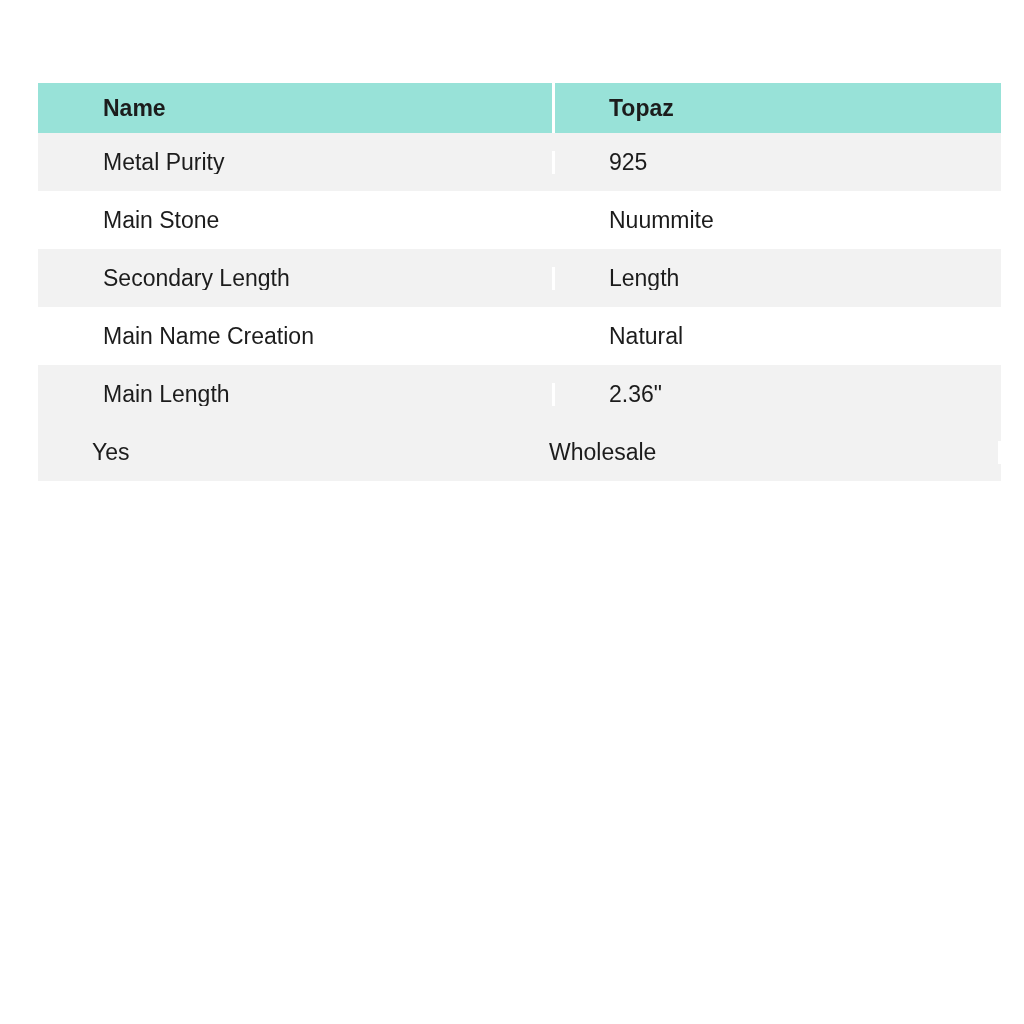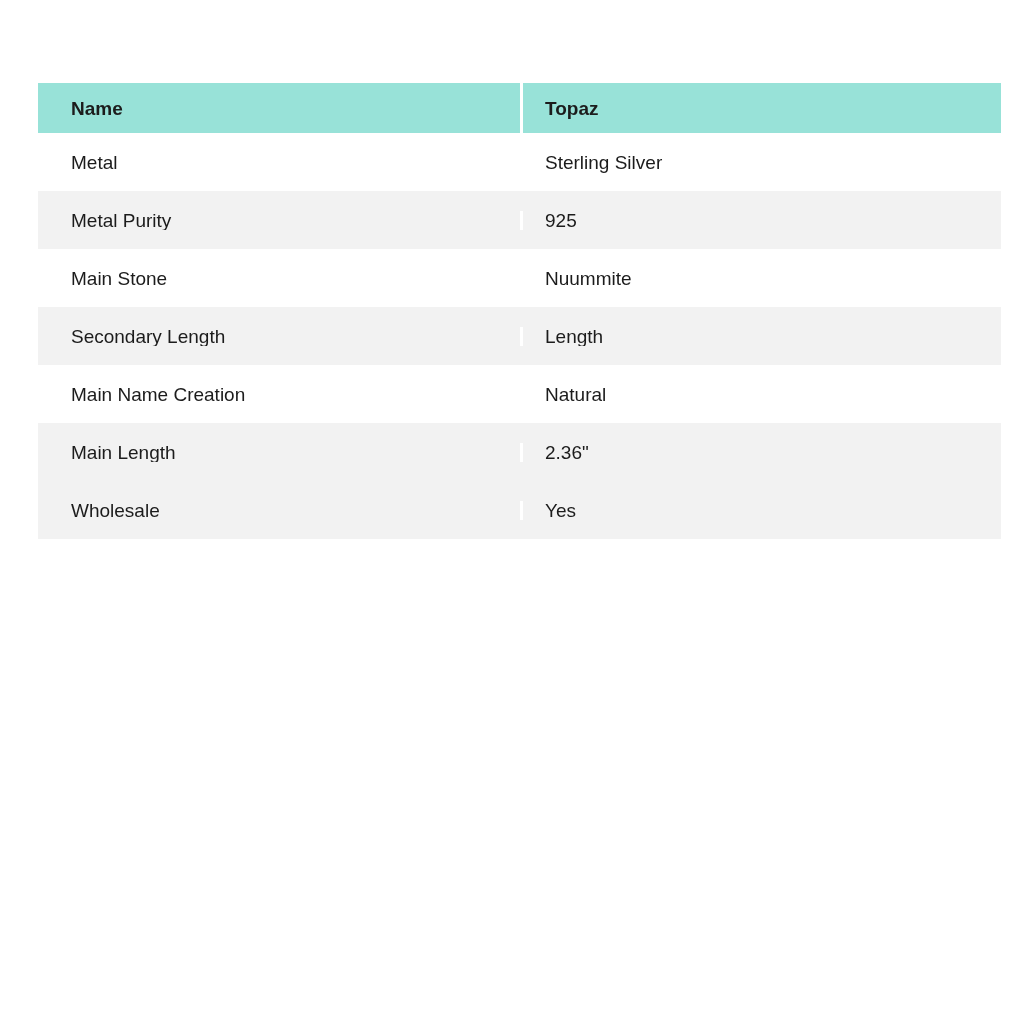--- a/index.html
+++ b/index.html
@@ -31,25 +31,26 @@
     background: var(--header-bg, #98e2d8);
     font-weight: 600;
   }
   .row.alt {
     background: var(--alt-row-bg, #f2f2f2);
     align-items: center;
   }
   .cell {
     display: flex;
     align-items: center;
-    font-size: 19px;
+    font-size: 23px;
     line-height: 1;
     box-sizing: border-box;
     white-space: nowrap;
     overflow: hidden;
+    margin-left: 32px;
   }
   .name-cell {
     width: 485px;
     padding-left: 33px;
     border-right: 3px solid var(--divider-color, #ffffff);
   }
   .value-cell {
     flex: 1;
     padding-left: 22px;
   }
@@ -58,24 +59,20 @@
 <body>
 
 <div class="page">
   <div class="spec-table">
 
     <div class="row header">
       <div class="cell name-cell">Name</div>
       <div class="cell value-cell">Topaz</div>
     </div>
 
-    <div class="row">
-      <div class="cell name-cell">Metal</div>
-      <div class="cell value-cell">Sterling Silver</div>
-    </div>
 
     <div class="row alt">
       <div class="cell name-cell">Metal Purity</div>
       <div class="cell value-cell">925</div>
     </div>
 
     <div class="row">
       <div class="cell name-cell">Main Stone</div>
       <div class="cell value-cell">Nuummite</div>
     </div>
@@ -90,18 +87,18 @@
       <div class="cell value-cell">Natural</div>
     </div>
 
     <div class="row alt">
       <div class="cell name-cell">Main Length</div>
       <div class="cell value-cell">2.36"</div>
     </div>
 
 
     <div class="row alt">
+      <div class="cell value-cell">Yes</div>
       <div class="cell name-cell">Wholesale</div>
-      <div class="cell value-cell">Yes</div>
     </div>
 
   </div>
 </div>
 
 </body></html>

